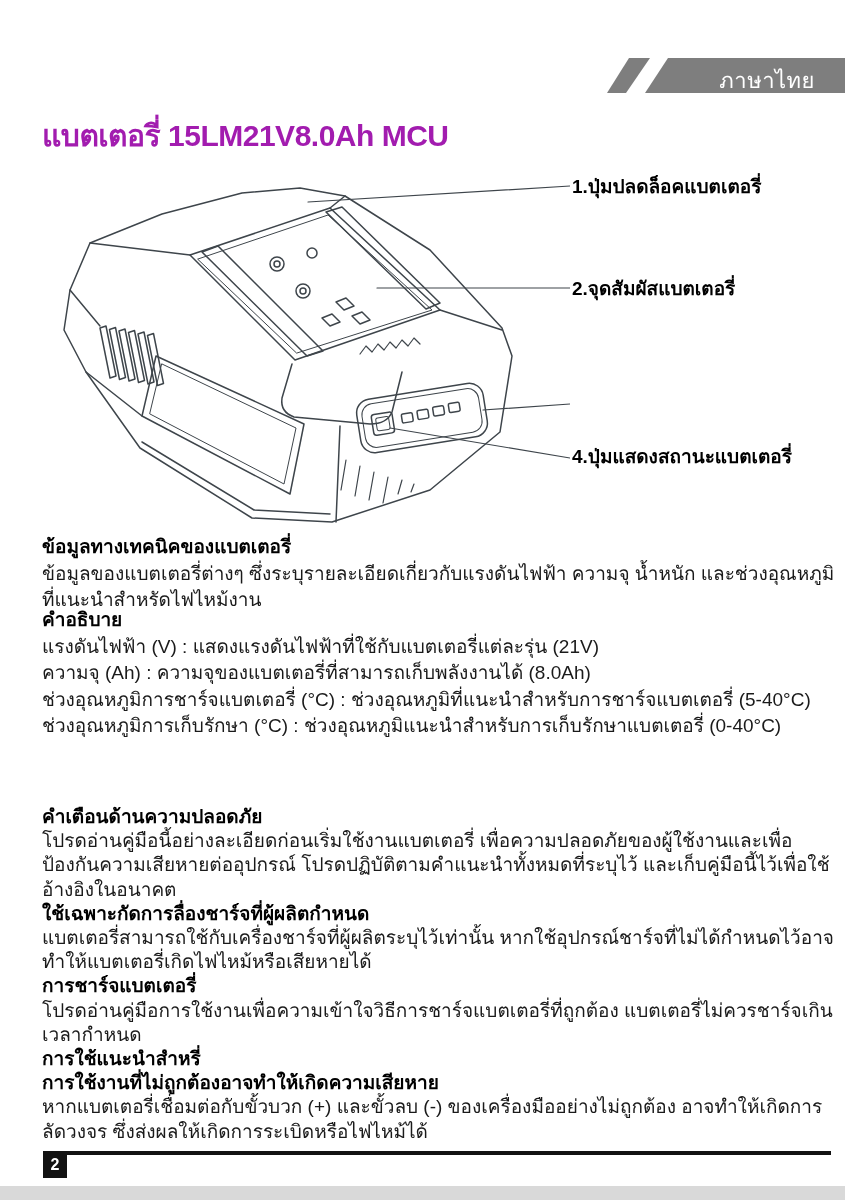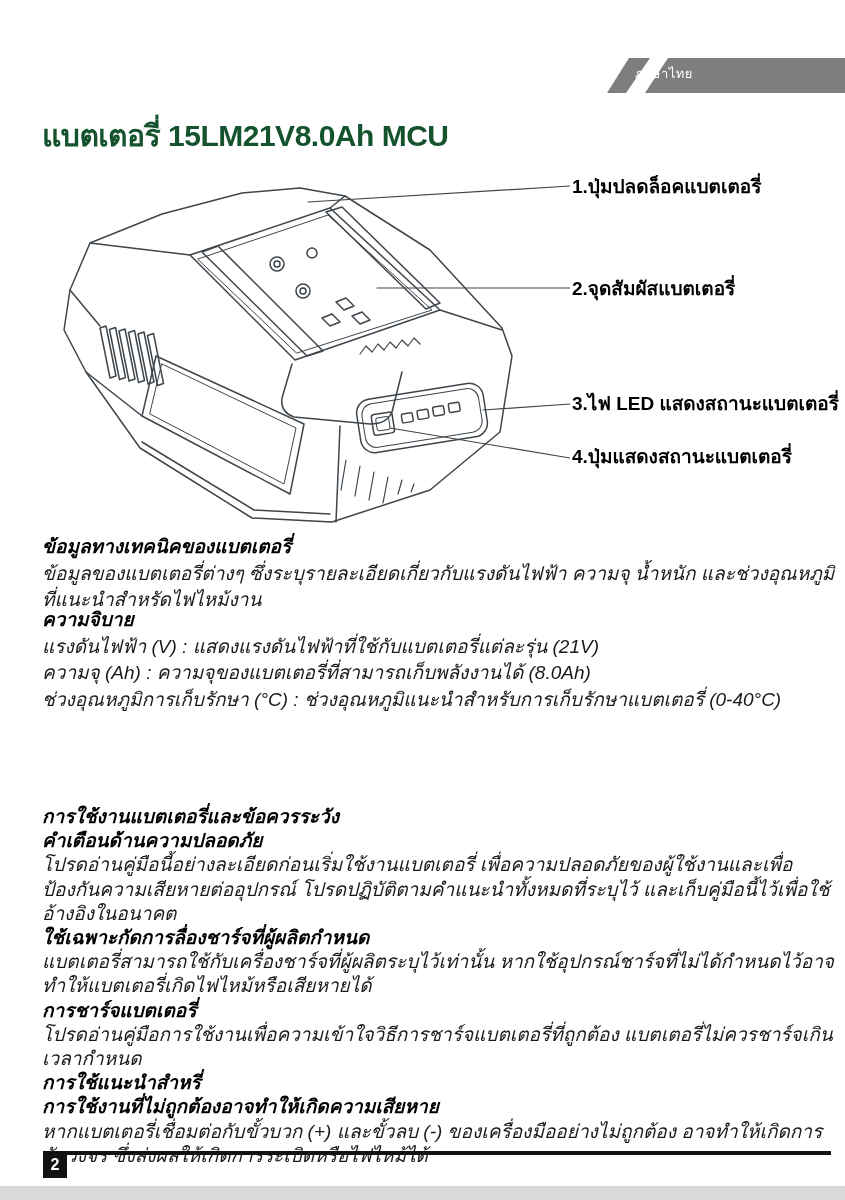--- a/index.html
+++ b/index.html
@@ -3,38 +3,38 @@
 <meta charset="utf-8">
 <style>
   html,body{margin:0;padding:0;background:#ffffff;}
   .page{
     position:relative;width:845px;height:1200px;background:#ffffff;
     font-family:"Liberation Sans", sans-serif;color:#1a1a1a;overflow:hidden;
   }
   
   .lang-tab{position:absolute;left:0;top:0;width:845px;height:100px;}
   .lang-label{
-    position:absolute;right:30px;top:63px;width:180px;text-align:left;
-    color:#ffffff;font-size:13px;letter-spacing:.5px;
+    position:absolute;right:30px;top:63px;width:180px;text-align:right;
+    color:#ffffff;font-size:22px;letter-spacing:.5px;
   }
   
   .title{
     position:absolute;left:42px;top:112px;font-size:30px;font-weight:700;
-    letter-spacing:-0.5px;color:#14532d;white-space:nowrap;text-align:center;
+    letter-spacing:-0.5px;color:#a21caf;white-space:nowrap;text-align:center;
   }
   
   .diagram{position:absolute;left:40px;top:160px;width:530px;height:375px;}
   .callout{
     position:absolute;left:572px;font-size:19px;font-weight:700;color:#000000;
     white-space:nowrap;line-height:26px;
   }
   .callout.c1{top:174px;} .callout.c2{top:276px;}
   .callout.c3{top:391px;} .callout.c4{top:444px;}
   
-  .block{position:absolute;left:42px;width:795px;font-size:19px;font-style:italic;}
+  .block{position:absolute;left:42px;width:795px;font-size:19px;}
   .b1{top:534px;line-height:26.5px;}
   .b2{top:607px;line-height:26.5px;}
   .b3{top:805px;line-height:24.2px;}
   .h{font-weight:700;color:#000;}
   .body-line{font-weight:400;}
   
   .footer-line{position:absolute;left:43px;top:1151px;width:788px;height:4px;background:#121212;}
   .page-badge{
     position:absolute;left:43px;top:1151px;width:24px;height:27px;background:#121212;
     color:#fff;font-size:16px;font-weight:700;display:flex;align-items:center;justify-content:center;
@@ -121,37 +121,36 @@
         <path stroke-width="1.2" d="M268,42 L530,26"></path>
         <path stroke-width="1.2" d="M337,128 L530,128"></path>
         <path stroke-width="1.2" d="M443,250 L530,244"></path>
         <path stroke-width="1.2" d="M350,268 L530,298"></path>
       </g>
     </svg>
   </div>
 
   <div class="callout c1">1.ปุ่มปลดล็อคแบตเตอรี่</div>
   <div class="callout c2">2.จุดสัมผัสแบตเตอรี่</div>
-  <div class="callout c3">3.ไฟ LED แสดงสถานะแบตเตอรี่</div>
   <div class="callout c4">4.ปุ่มแสดงสถานะแบตเตอรี่</div>
 
   <div class="block b1">
     <div class="h">ข้อมูลทางเทคนิคของแบตเตอรี่</div>
     <div class="body-line">ข้อมูลของแบตเตอรี่ต่างๆ ซึ่งระบุรายละเอียดเกี่ยวกับแรงดันไฟฟ้า ความจุ น้ำหนัก และช่วงอุณหภูมิที่แนะนำสำหรัดไฟไหม้งาน</div>
   </div>
 
   <div class="block b2">
-    <div class="h">ความจิบาย</div>
+    <div class="h">คำอธิบาย</div>
     <div class="body-line">แรงดันไฟฟ้า (V) : แสดงแรงดันไฟฟ้าที่ใช้กับแบตเตอรี่แต่ละรุ่น (21V)</div>
     <div class="body-line">ความจุ (Ah) : ความจุของแบตเตอรี่ที่สามารถเก็บพลังงานได้ (8.0Ah)</div>
+    <div class="body-line">ช่วงอุณหภูมิการชาร์จแบตเตอรี่ (°C) : ช่วงอุณหภูมิที่แนะนำสำหรับการชาร์จแบตเตอรี่ (5-40°C)</div>
     <div class="body-line">ช่วงอุณหภูมิการเก็บรักษา (°C) : ช่วงอุณหภูมิแนะนำสำหรับการเก็บรักษาแบตเตอรี่ (0-40°C)</div>
   </div>
 
   <div class="block b3">
-    <div class="h">การใช้งานแบตเตอรี่และข้อควรระวัง</div>
     <div class="h">คำเตือนด้านความปลอดภัย</div>
     <div class="body-line">โปรดอ่านคู่มือนี้อย่างละเอียดก่อนเริ่มใช้งานแบตเตอรี่ เพื่อความปลอดภัยของผู้ใช้งานและเพื่อป้องกันความเสียหายต่ออุปกรณ์ โปรดปฏิบัติตามคำแนะนำทั้งหมดที่ระบุไว้ และเก็บคู่มือนี้ไว้เพื่อใช้อ้างอิงในอนาคต</div>
     <div class="h">ใช้เฉพาะกัดการลื่องชาร์จที่ผู้ผลิตกำหนด</div>
     <div class="body-line">แบตเตอรี่สามารถใช้กับเครื่องชาร์จที่ผู้ผลิตระบุไว้เท่านั้น หากใช้อุปกรณ์ชาร์จที่ไม่ได้กำหนดไว้อาจทำให้แบตเตอรี่เกิดไฟไหม้หรือเสียหายได้</div>
     <div class="h">การชาร์จแบตเตอรี่</div>
     <div class="body-line">โปรดอ่านคู่มือการใช้งานเพื่อความเข้าใจวิธีการชาร์จแบตเตอรี่ที่ถูกต้อง แบตเตอรี่ไม่ควรชาร์จเกินเวลากำหนด</div>
     <div class="h">การใช้แนะนำสำหรี่</div>
     <div class="h">การใช้งานที่ไม่ถูกต้องอาจทำให้เกิดความเสียหาย</div>
     <div class="body-line">หากแบตเตอรี่เชื่อมต่อกับขั้วบวก (+) และขั้วลบ (-) ของเครื่องมืออย่างไม่ถูกต้อง อาจทำให้เกิดการลัดวงจร ซึ่งส่งผลให้เกิดการระเบิดหรือไฟไหม้ได้</div>
   </div>

